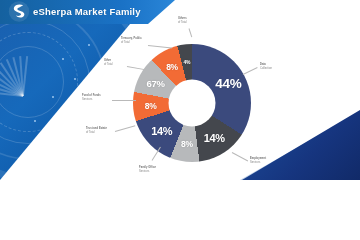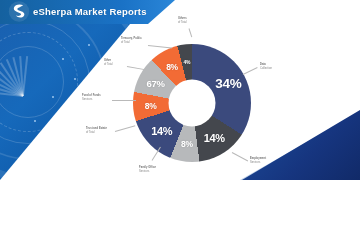--- a/index.html
+++ b/index.html
@@ -132,27 +132,27 @@
   <div class="logo-mark">
     <svg viewBox="0 0 22 21" width="22" height="21" aria-hidden="true">
       <circle cx="11" cy="10.5" r="10.2" fill="#ffffff" opacity="0.10"></circle>
       <path d="M15.2 4.2 C11.4 2.6 6.9 3.6 6.0 6.6 c-0.8 2.6 1.5 4.0 4.3 4.8
                c2.1 0.6 3.0 1.2 2.7 2.2 c-0.4 1.3 -2.7 1.8 -5.2 1.0
                c1.9 2.3 6.2 2.8 8.0 0.4 c1.6 -2.1 -0.2 -4.1 -3.3 -5.0
                c-2.3 -0.7 -3.4 -1.2 -3.1 -2.2 c0.3 -1.1 2.6 -1.6 5.8 -3.6 z" fill="#ffffff"></path>
     </svg>
   </div>
 
-  <div class="brand">eSherpa Market Reports</div>
+  <div class="brand">eSherpa Market Family</div>
 
   <div class="chart-wrap">
     <div class="donut" id="donut-ring" style="background: conic-gradient(rgb(59, 74, 125) 0deg, rgb(59, 74, 125) 122.4deg, rgb(68, 71, 77) 122.4deg, rgb(68, 71, 77) 172.8deg, rgb(183, 185, 187) 172.8deg, rgb(183, 185, 187) 201.6deg, rgb(59, 74, 125) 201.6deg, rgb(59, 74, 125) 252deg, rgb(242, 107, 53) 252deg, rgb(242, 107, 53) 280.8deg, rgb(183, 185, 187) 280.8deg, rgb(183, 185, 187) 316.8deg, rgb(242, 107, 53) 316.8deg, rgb(242, 107, 53) 345.6deg, rgb(68, 71, 77) 345.6deg, rgb(68, 71, 77) 360deg);"></div>
     <div class="donut-hole"></div>
 
-    <div class="slice-label" id="sl0" style="left: 95.3667px; top: 39.0072px; font-size: 13.5px; color: rgb(255, 255, 255);">34%</div>
+    <div class="slice-label" id="sl0" style="left: 95.3667px; top: 39.0072px; font-size: 13.5px; color: rgb(255, 255, 255);">44%</div>
     <div class="slice-label" id="sl1" style="left: 81.2368px; top: 94.0396px; font-size: 11px; color: rgb(255, 255, 255);">14%</div>
     <div class="slice-label" id="sl2" style="left: 53.7987px; top: 100.173px; font-size: 8.5px; color: rgb(255, 255, 255);">8%</div>
     <div class="slice-label" id="sl3" style="left: 28.7478px; top: 87.4087px; font-size: 11px; color: rgb(255, 255, 255);">14%</div>
     <div class="slice-label" id="sl4" style="left: 17.5819px; top: 61.6058px; font-size: 8.5px; color: rgb(255, 255, 255);">8%</div>
     <div class="slice-label" id="sl5" style="left: 22.6333px; top: 39.0072px; font-size: 9.5px; color: rgb(255, 255, 255);">67%</div>
     <div class="slice-label" id="sl6" style="left: 39.0072px; top: 22.6333px; font-size: 8.5px; color: rgb(255, 255, 255);">8%</div>
     <div class="slice-label" id="sl7" style="left: 53.7987px; top: 17.8272px; font-size: 5px; color: rgb(255, 255, 255);">4%</div>
   </div>
 
   <div class="leader" style="left:189px;top:28px;width:9px;transform:rotate(72deg);"></div>

